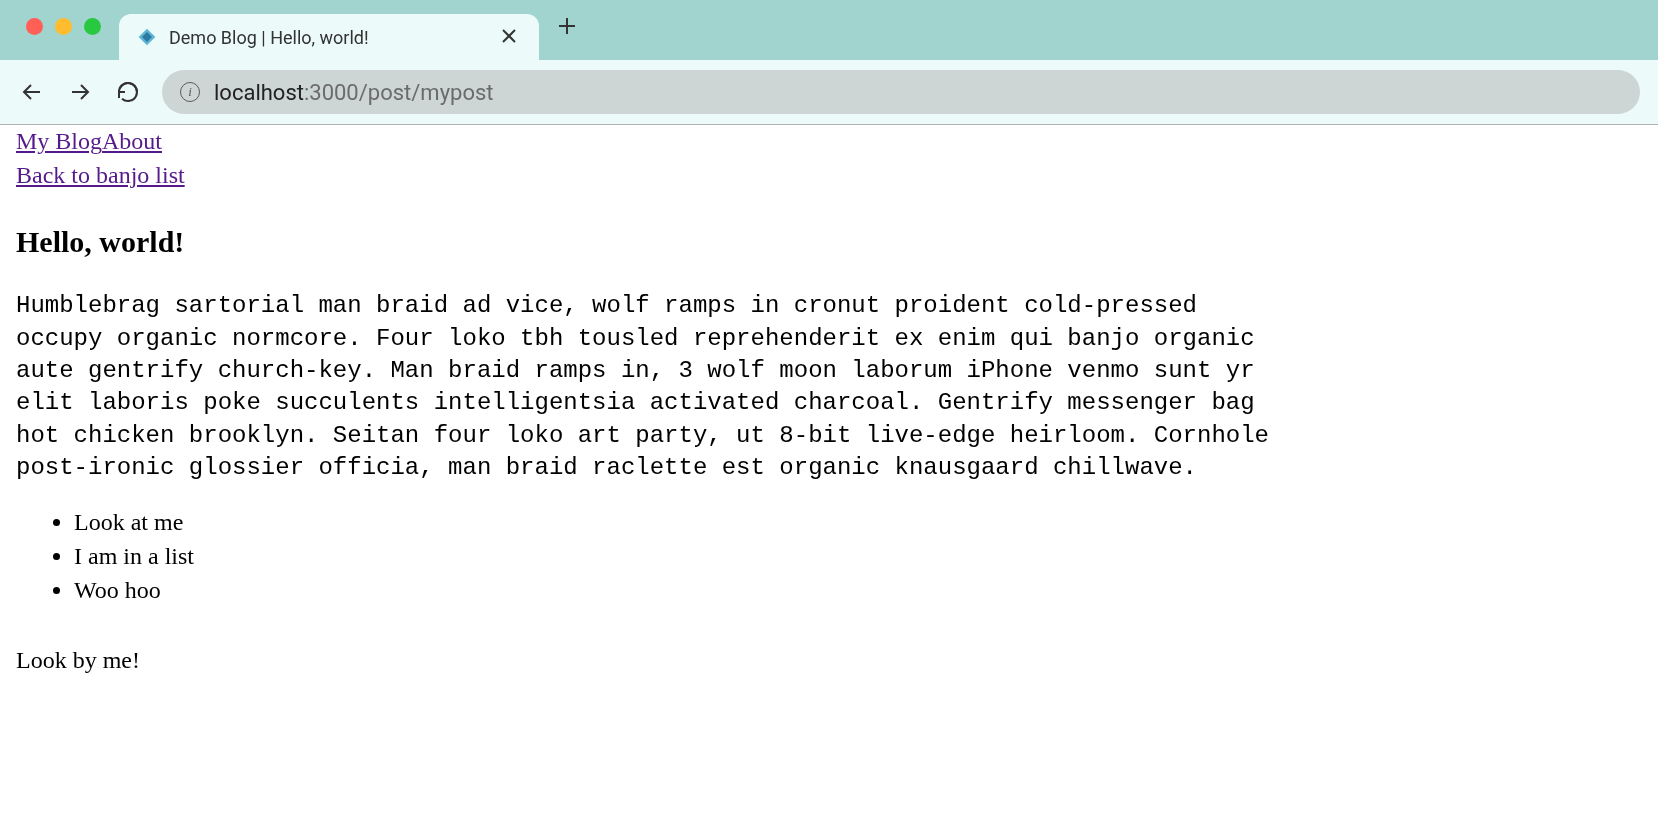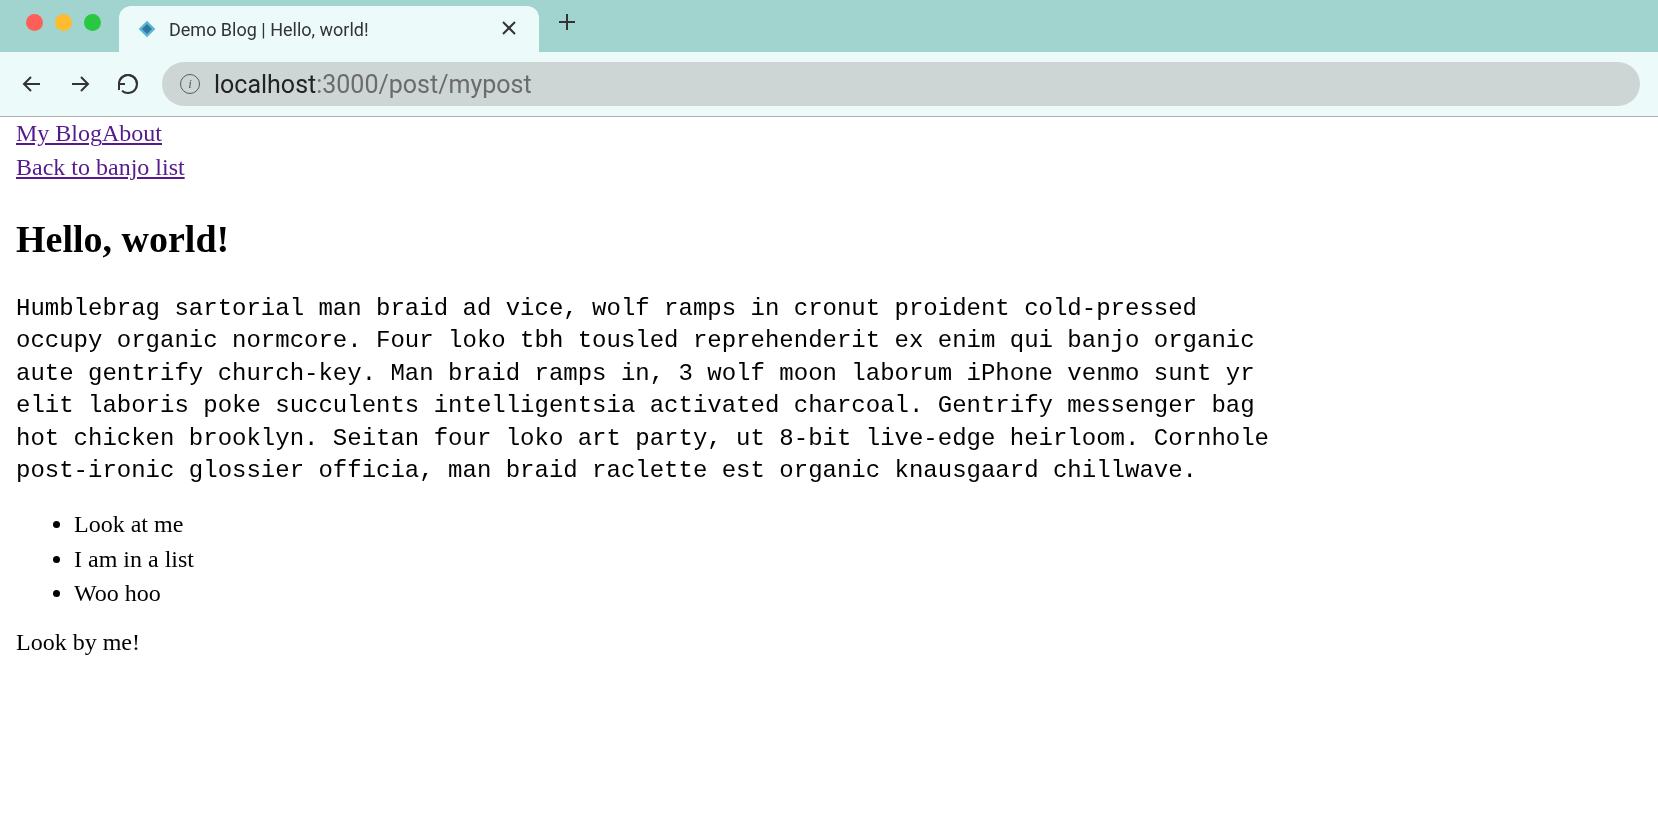--- a/index.html
+++ b/index.html
@@ -12,21 +12,21 @@
       background: #fff;
     }
     
     .browser-chrome {
       background: #a2d4cf;
       border-bottom: 1px solid #b0b0b0;
     }
     .tab-bar {
       display: flex;
       align-items: flex-end;
-      height: 52px;
+      height: 60px;
       padding-left: 18px;
     }
     .traffic-lights {
       display: flex;
       gap: 12px;
       align-items: center;
       padding: 0 18px 0 8px;
       align-self: center;
       margin-bottom: 8px;
     }
@@ -115,21 +115,21 @@
       display: flex;
       align-items: center;
       justify-content: center;
       font-size: 13px;
       color: #5a5a5a;
       font-family: Georgia, serif;
       font-style: italic;
       flex-shrink: 0;
     }
     .url {
-      font-size: 25px;
+      font-size: 22px;
       color: #222;
     }
     .url .path {
       color: #6b6b6b;
     }
     
     .page-content {
       padding: 0 16px;
       font-family: "Times New Roman", Times, serif;
       font-size: 24px;
@@ -141,35 +141,35 @@
       text-decoration: underline;
     }
     .nav-links {
       margin-bottom: 2px;
     }
     .back-link {
       display: block;
       margin-bottom: 30px;
     }
     .page-content h1 {
-      font-size: 38px;
+      font-size: 30px;
       font-weight: bold;
       margin: 24px 0 28px 0;
     }
     .byline {
       margin-bottom: 28px;
     }
     .body-text {
       margin-bottom: 21px;
       max-width: 1260px;
       font-family: Liberation Mono, monospace;
     }
     .page-content ul {
       padding-left: 58px;
-      margin-bottom: 16px;
+      margin-bottom: 37px;
     }
     .page-content ul li {
       margin-bottom: 2px;
     }
     .footer-text {
       margin-top: 4px;
     }
   </style>
 </head>
 <body>

